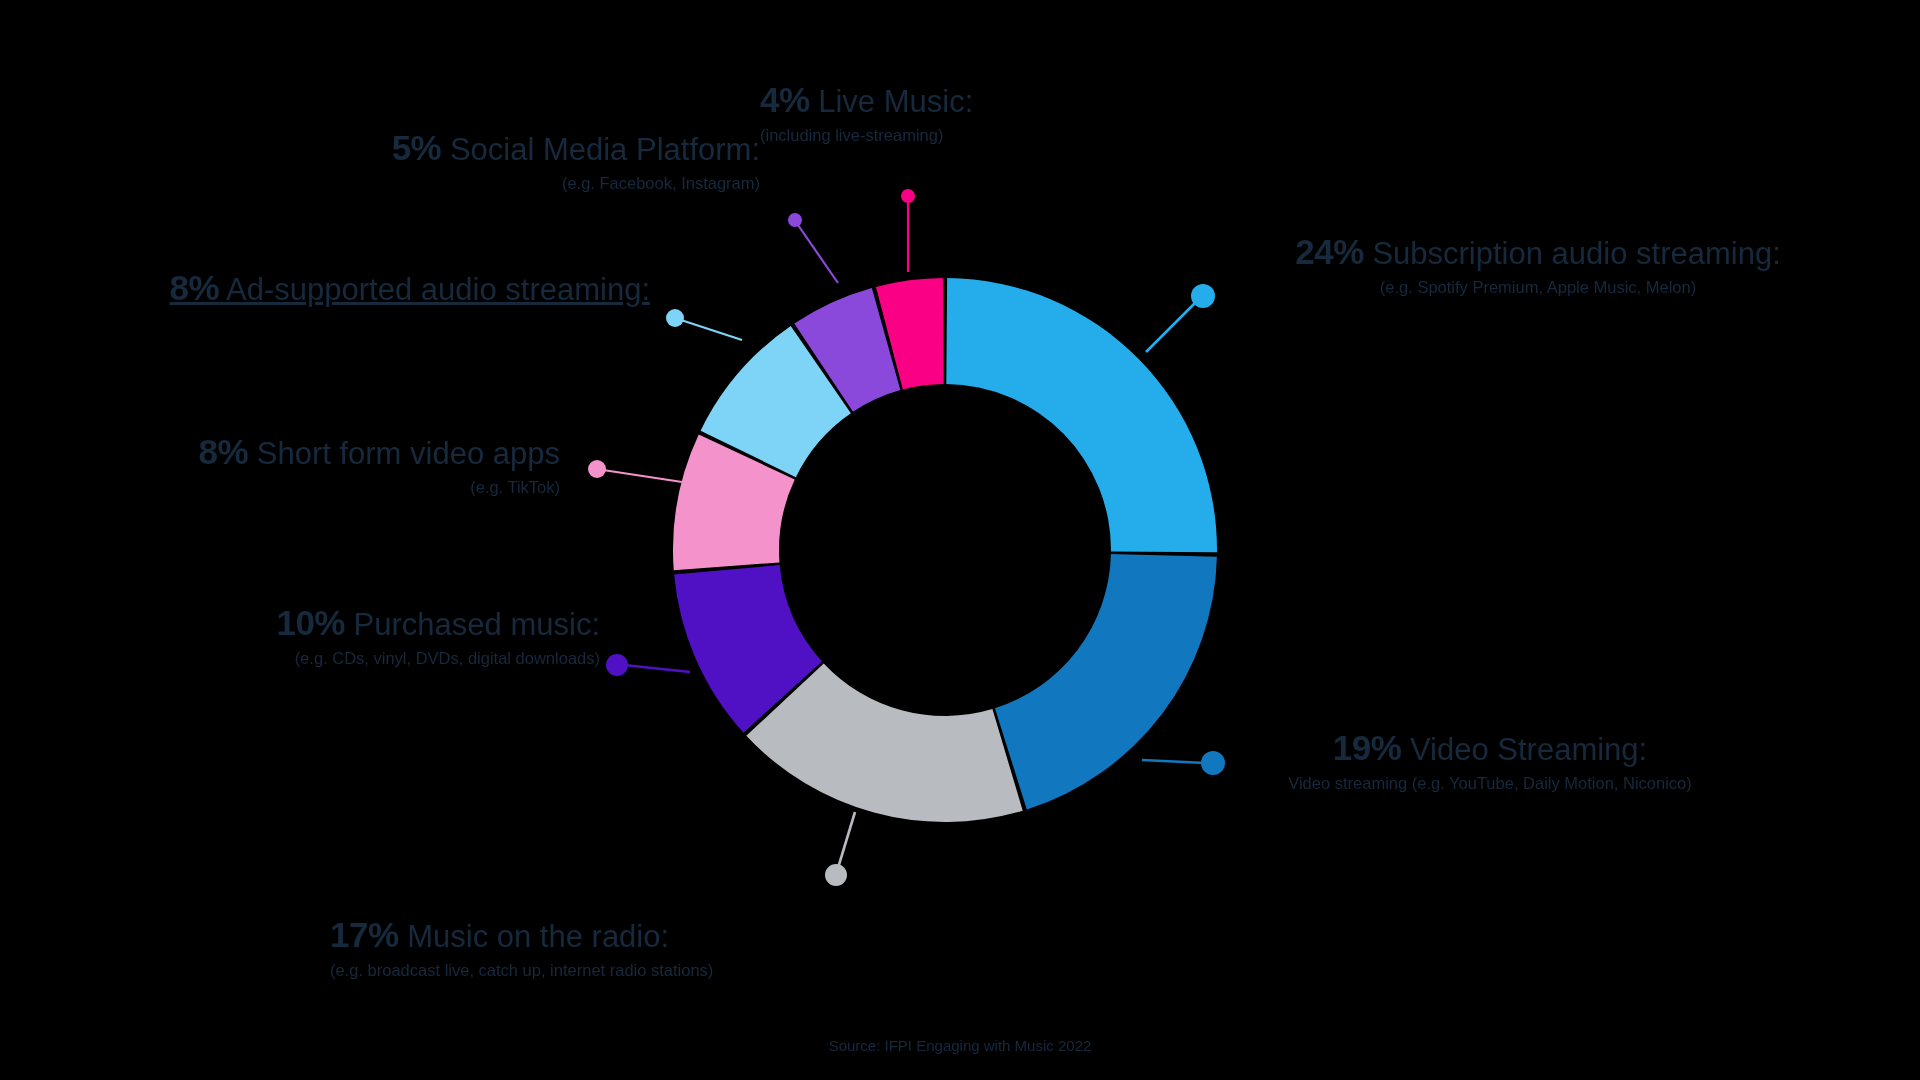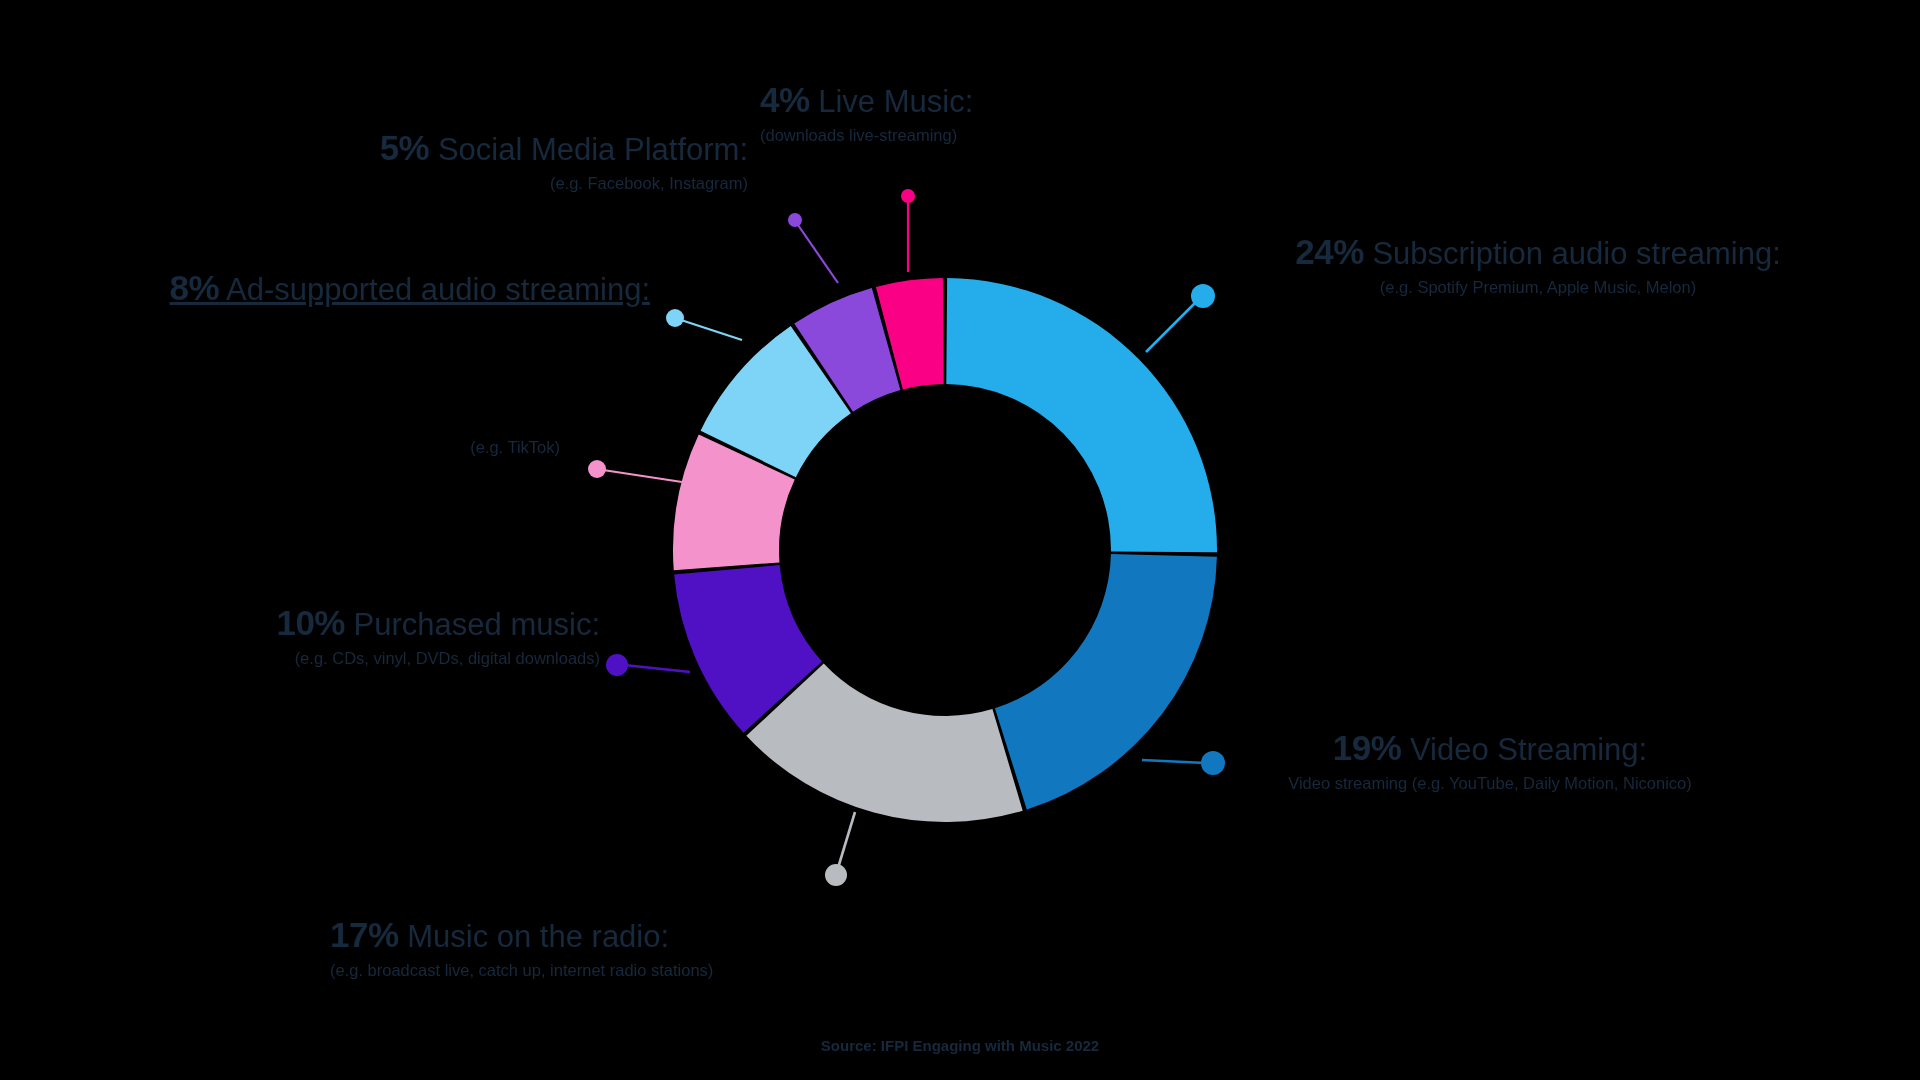--- a/index.html
+++ b/index.html
@@ -52,37 +52,36 @@
     margin-top: 6px;
     white-space: nowrap;
     color: #17293d;
   }
   .label.align-right { text-align: right; }
   .label.align-left  { text-align: center; }
   .label.align-center{ text-align: left; }
 
   
   #lbl-live        { left: 760px;  top: 80px;  width: 420px; }
-  #lbl-social      { left: 248px;  top: 128px; width: 500px; }
+  #lbl-social      { left: 260px;  top: 128px; width: 500px; }
   #lbl-adsupported { left: 40px;   top: 268px; width: 610px; text-decoration: underline; }
   #lbl-shortform   { left: 110px;  top: 432px; width: 450px; }
   #lbl-purchased   { left: 180px;  top: 603px; width: 420px; }
   #lbl-radio       { left: 330px;  top: 915px; width: 560px; }
   #lbl-subscription{ left: 1238px; top: 232px; width: 600px; }
   #lbl-video       { left: 1245px; top: 728px; width: 490px; }
 
   #source-note {
     position: absolute;
     left: 0;
     top: 1037px;
     width: 1920px;
     text-align: center;
     font-size: 15px;
     color: #17293d;
-    font-weight: bold;
   }
 </style>
 </head>
 <body>
 
 <div id="stage">
 
   <svg class="chart-svg" viewBox="0 0 1920 1080">
     <g id="donut-slices">
         <path d="M 947.1362610417295 278.0083891206172 A 272 272 0 0 1 1216.9897518061557 552.3611252456823 L 1110.9937455875804 551.4409808484678 A 166 166 0 0 0 946.3037475475261 384.00511983096493 Z" fill="#25ADEB"></path>
@@ -120,39 +119,43 @@
       <line x1="908" y1="272" x2="908" y2="200" stroke="#FA0084" stroke-width="2.2"></line>
       <circle cx="908" cy="196" r="7" fill="#FA0084"></circle>
     </g>
   </svg>
 
   <div class="label align-center" id="lbl-live">
     <div class="hd">
       <span class="pct">4%</span>
       <span>Live Music:</span>
     </div>
-    <div class="sub">(downloads live-streaming)</div>
+    <div class="sub">(including live-streaming)</div>
   </div>
 
   <div class="label align-right" id="lbl-social">
     <div class="hd">
       <span class="pct">5%</span>
       <span>Social Media Platform:</span>
     </div>
     <div class="sub">(e.g. Facebook, Instagram)</div>
   </div>
 
   <div class="label align-right" id="lbl-adsupported">
     <div class="hd">
       <span class="pct">8%</span>
       <span>Ad-supported audio streaming:</span>
     </div>
   </div>
 
   <div class="label align-right" id="lbl-shortform">
+    <div class="hd">
+      <span class="pct">8%</span>
+      <span>Short form video apps</span>
+    </div>
     <div class="sub">(e.g. TikTok)</div>
   </div>
 
   <div class="label align-right" id="lbl-purchased">
     <div class="hd">
       <span class="pct">10%</span>
       <span>Purchased music:</span>
     </div>
     <div class="sub">(e.g. CDs, vinyl, DVDs, digital downloads)</div>
   </div>

